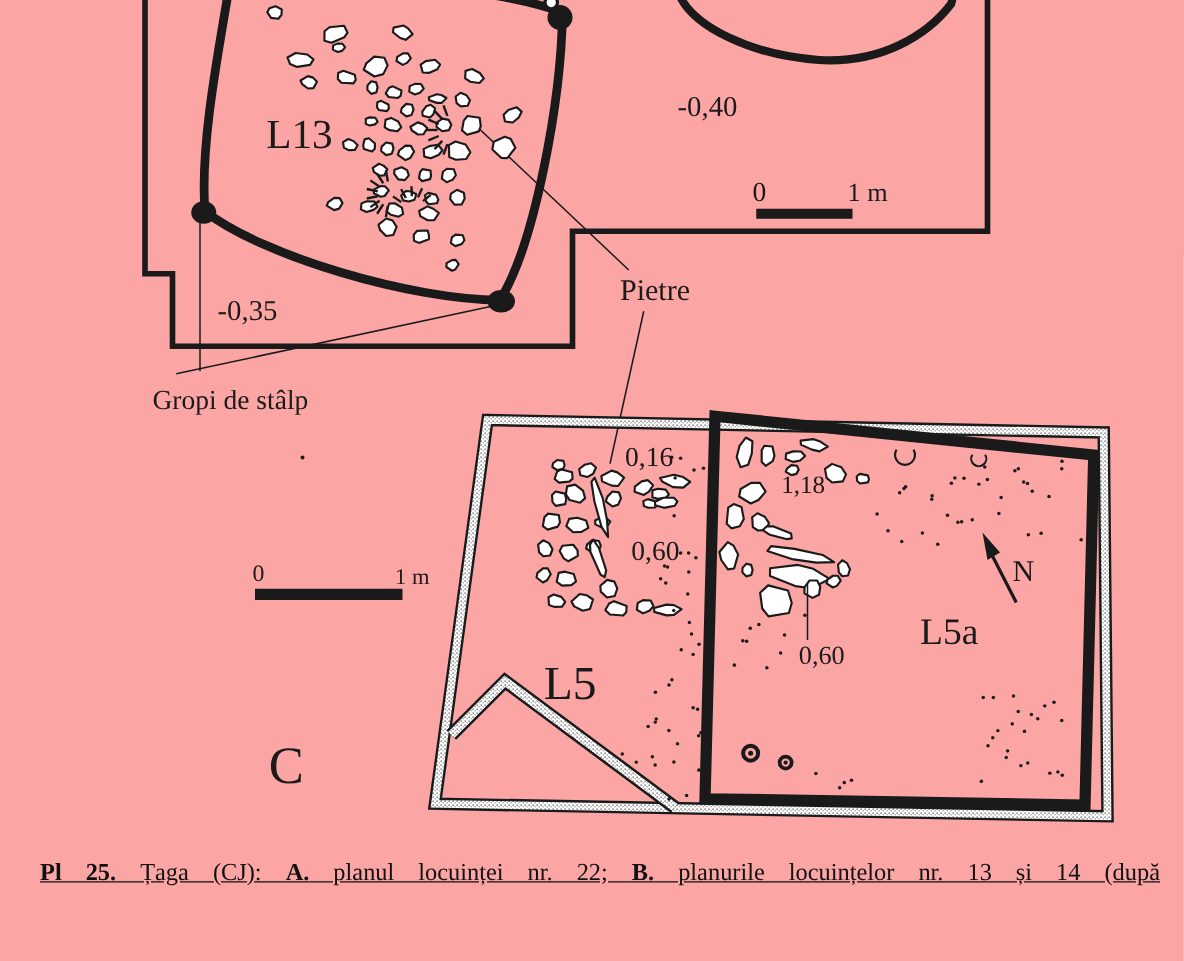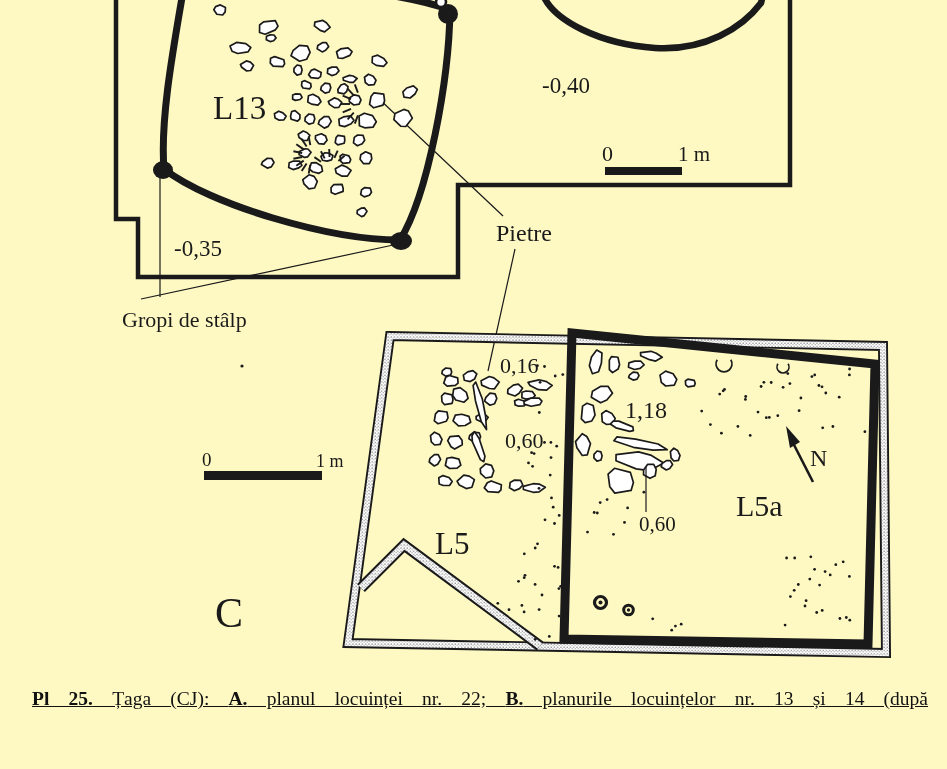--- a/index.html
+++ b/index.html
@@ -1,17 +1,17 @@
 <!DOCTYPE html>
 <html><head>
 <meta charset="utf-8">
 <style>
   html,body{margin:0;padding:0;background:#ffffff;}
   body{width:947px;height:769px;overflow:hidden;font-family:"Liberation Serif", serif;}
-  .page{position:relative;width:947px;height:769px;background:#fef9c3;color:#1a1a1a;}
+  .page{position:relative;width:947px;height:769px;background:#fca5a5;color:#1a1a1a;}
   svg{position:absolute;left:0;top:0;}
   .lbl{position:absolute;white-space:nowrap;line-height:1;color:#1a1a1a;}
   .caption{position:absolute;left:32px;top:686px;width:896px;font-size:19.5px;line-height:26px;color:#111;}
   .cap-line{display:block;text-decoration:underline;}
   .cap-line.jl{text-align:justify;text-align-last:justify;}
   .caption .b{font-weight:bold;}
   .caption .i{font-style:italic;}
   .caption .n{font-style:normal;font-weight:normal;}
 </style>
 </head>
@@ -329,23 +329,23 @@
   <div class="lbl" style="left:174px;top:237px;font-size:23px;">-0,35</div>
   <div class="lbl" style="left:496px;top:221px;font-size:24px;">Pietre</div>
   <div class="lbl" style="left:122px;top:309px;font-size:22px;">Gropi de stâlp</div>
   <div class="lbl" style="left:602px;top:143px;font-size:22px;">0</div>
   <div class="lbl" style="left:678px;top:144px;font-size:21px;">1 m</div>
 
   <div class="lbl" style="left:202px;top:450px;font-size:19px;">0</div>
   <div class="lbl" style="left:316px;top:452px;font-size:18px;">1 m</div>
   <div class="lbl" style="left:500px;top:355px;font-size:22px;text-align:center;">0,16</div>
   <div class="lbl" style="left:505px;top:430px;font-size:22px;">0,60</div>
-  <div class="lbl" style="left:625px;top:398px;font-size:24px;">1,18</div>
+  <div class="lbl" style="left:625px;top:378px;font-size:20px;">1,18</div>
   <div class="lbl" style="left:639px;top:514px;font-size:21px;">0,60</div>
-  <div class="lbl" style="left:435px;top:528px;font-size:31px;">L5</div>
+  <div class="lbl" style="left:435px;top:528px;font-size:38px;">L5</div>
   <div class="lbl" style="left:736px;top:491px;font-size:30px;">L5a</div>
   <div class="lbl" style="left:810px;top:446px;font-size:24px;">N</div>
   <div class="lbl" style="left:215px;top:592px;font-size:42px;">C</div>
 
   <div class="caption" id="caption">
       <div class="cap-line jl"><span class="b">Pl 25.</span><span class="n"> Țaga (CJ): </span><span class="b">A.</span><span class="n"> planul locuinței nr. 22; </span><span class="b">B.</span><span class="n"> planurile locuințelor nr. 13 și 14 (după</span></div>
     </div>
 </div>
 
 </body></html>

